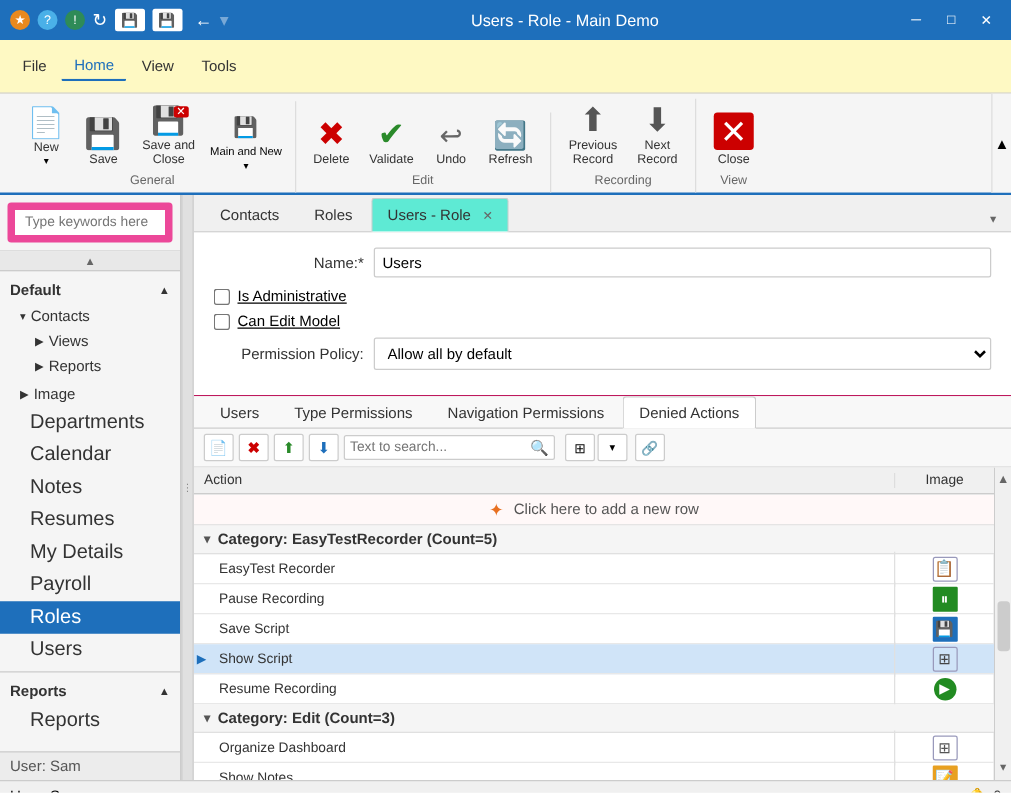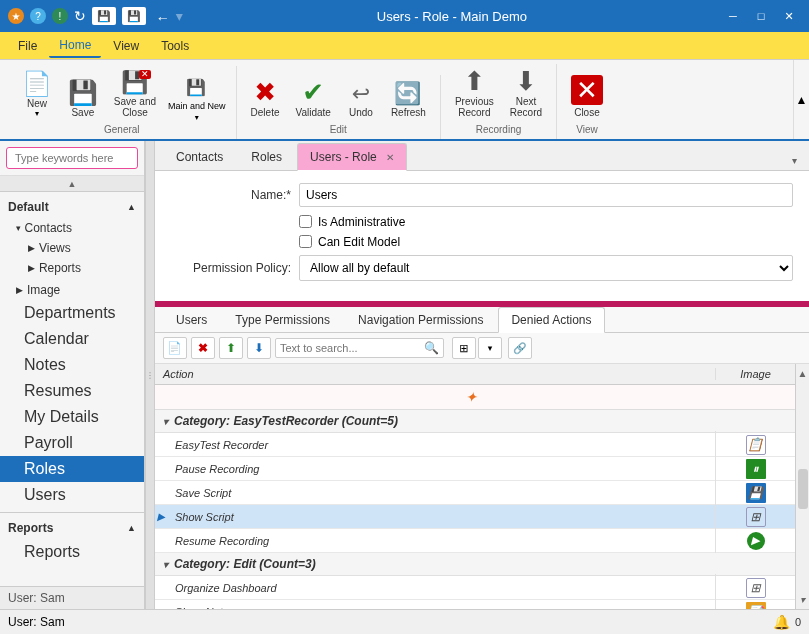--- a/index.html
+++ b/index.html
@@ -19,23 +19,23 @@
     .title-bar-icon { width: 16px; height: 16px; border-radius: 50%; display: flex; align-items: center; justify-content: center; font-size: 10px; color: white; }
     .icon-orange { background: #e8891e; }
     .icon-blue { background: #4ab0e8; }
     .icon-green-dark { background: #2e8b57; }
     .title-bar-title { flex: 1; text-align: center; font-size: 13px; }
     .title-bar-controls { display: flex; gap: 4px; }
     .title-bar-btn { width: 24px; height: 20px; background: transparent; border: none; color: white; cursor: pointer; font-size: 11px; display: flex; align-items: center; justify-content: center; }
 
     
     .menu-bar {
-      background: #fde047;
+      background: #fef9c3;
       border-bottom: 1px solid #ccc;
-      height: 28px;
+      height: 43px;
       display: flex;
       align-items: center;
       padding: 0 8px;
       gap: 2px;
     }
     .menu-item {
       padding: 4px 10px;
       cursor: pointer;
       border-radius: 2px;
       font-size: 12px;
@@ -101,21 +101,21 @@
       flex-direction: column;
       overflow: hidden;
     }
     .search-bar {
       padding: 6px;
       border-bottom: 1px solid #ddd;
     }
     .search-input {
       width: 100%;
       padding: 4px 8px;
-      border: 1px solid #ec4899;
+      border: 6px solid #ec4899;
       border-radius: 3px;
       font-size: 11px;
       color: #999;
       background: white;
     }
     .sidebar-content {
       flex: 1;
       overflow-y: auto;
       padding: 4px 0;
     }
@@ -164,40 +164,40 @@
       cursor: pointer;
       font-size: 12px;
       color: #333;
       border: 1px solid transparent;
       border-bottom: none;
       margin-right: 2px;
       border-radius: 3px 3px 0 0;
       background: transparent;
     }
     .tab.active {
-      background: #f9a8d4;
+      background: #5eead4;
       border-color: #ccc;
       border-bottom: 1px solid white;
       margin-bottom: -1px;
     }
     .tab-close { margin-left: 6px; font-size: 10px; color: #666; cursor: pointer; }
 
     
     .content-area {
       flex: 1;
       background: white;
       display: flex;
       flex-direction: column;
       overflow: hidden;
     }
 
     
     .form-area {
       padding: 12px 16px;
-      border-bottom: 6px solid #be185d;
+      border-bottom: 1px solid #be185d;
     }
     .form-row {
       display: flex;
       align-items: center;
       margin-bottom: 8px;
       gap: 8px;
     }
     .form-label {
       min-width: 120px;
       font-size: 12px;
@@ -214,24 +214,24 @@
     .form-select {
       flex: 1;
       padding: 4px 6px;
       border: 1px solid #ccc;
       border-radius: 2px;
       font-size: 12px;
       background: white;
     }
     .form-checkbox-row {
       display: flex;
-      align-items: flex-start;
+      align-items: flex-end;
       margin-bottom: 6px;
-      margin-left: 128px;
       gap: 6px;
+      text-decoration: underline;
     }
     .form-checkbox { cursor: pointer; }
 
     
     .inner-tab-bar {
       display: flex;
       padding: 0 8px;
       border-bottom: 1px solid #ccc;
       background: #f8f8f8;
     }
@@ -701,30 +701,31 @@
             <input type="text" style="border: none; outline: none; font-size: 11px; width: 140px; color: rgb(153, 153, 153);" placeholder="Text to search...">
             <span class="da-search-icon">🔍</span>
           </div>
           <div class="da-grid-btns">
             <button class="da-grid-btn">⊞</button>
             <button class="da-grid-btn" style="font-size:9px;">▾</button>
           </div>
           <button class="da-grid-btn" style="margin-left:2px;">🔗</button>
         </div>
 
-        <div style="display:flex;flex:1;overflow:hidden;font-style:italic;">
+        <div style="display:flex;flex:1;overflow:hidden;">
           <div class="da-table">
 
             <div class="da-table-header">
               <div class="da-col-action">Action</div>
               <div class="da-col-image">Image</div>
             </div>
 
             <div class="da-add-row">
               <span class="da-add-row-star">✦</span>
+              <span>Click here to add a new row</span>
             </div>
 
             <div class="category-row">
               <span class="category-chevron">▾</span>
               <span>Category: EasyTestRecorder (Count=5)</span>
             </div>
 
             <div class="data-row">
               <div class="data-row-arrow"></div>
               <div class="data-row-action">EasyTest Recorder</div>

